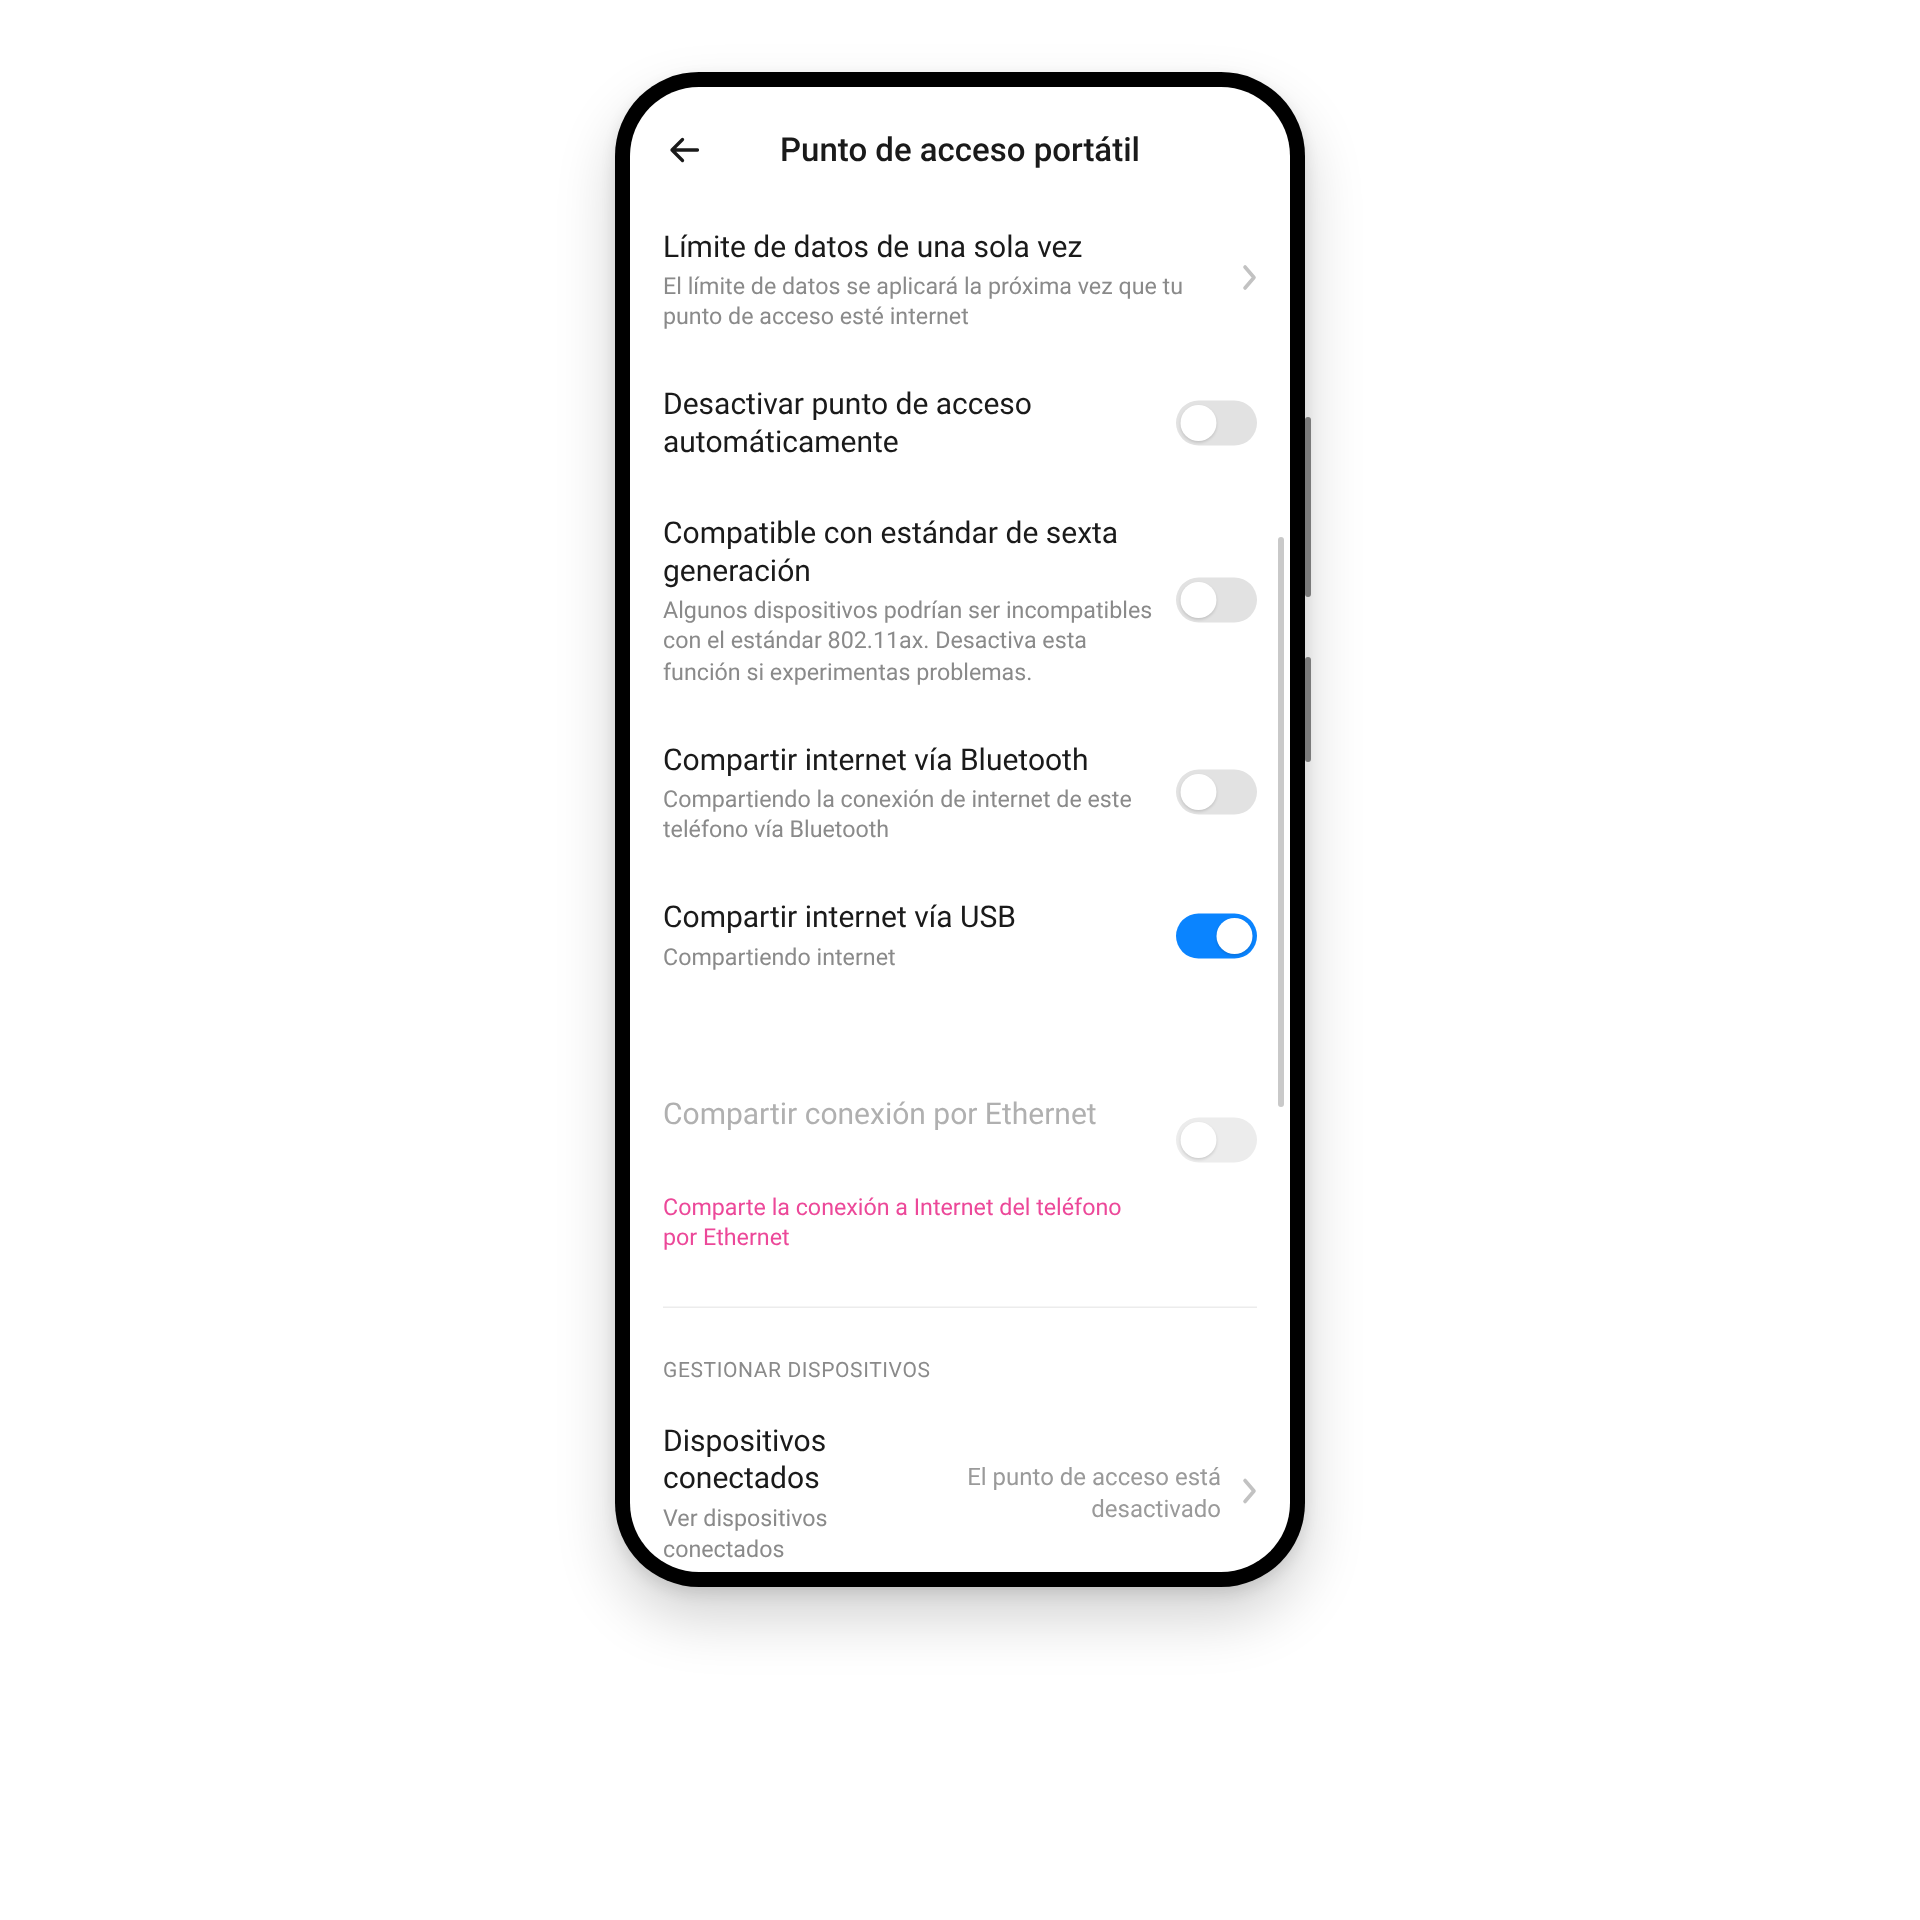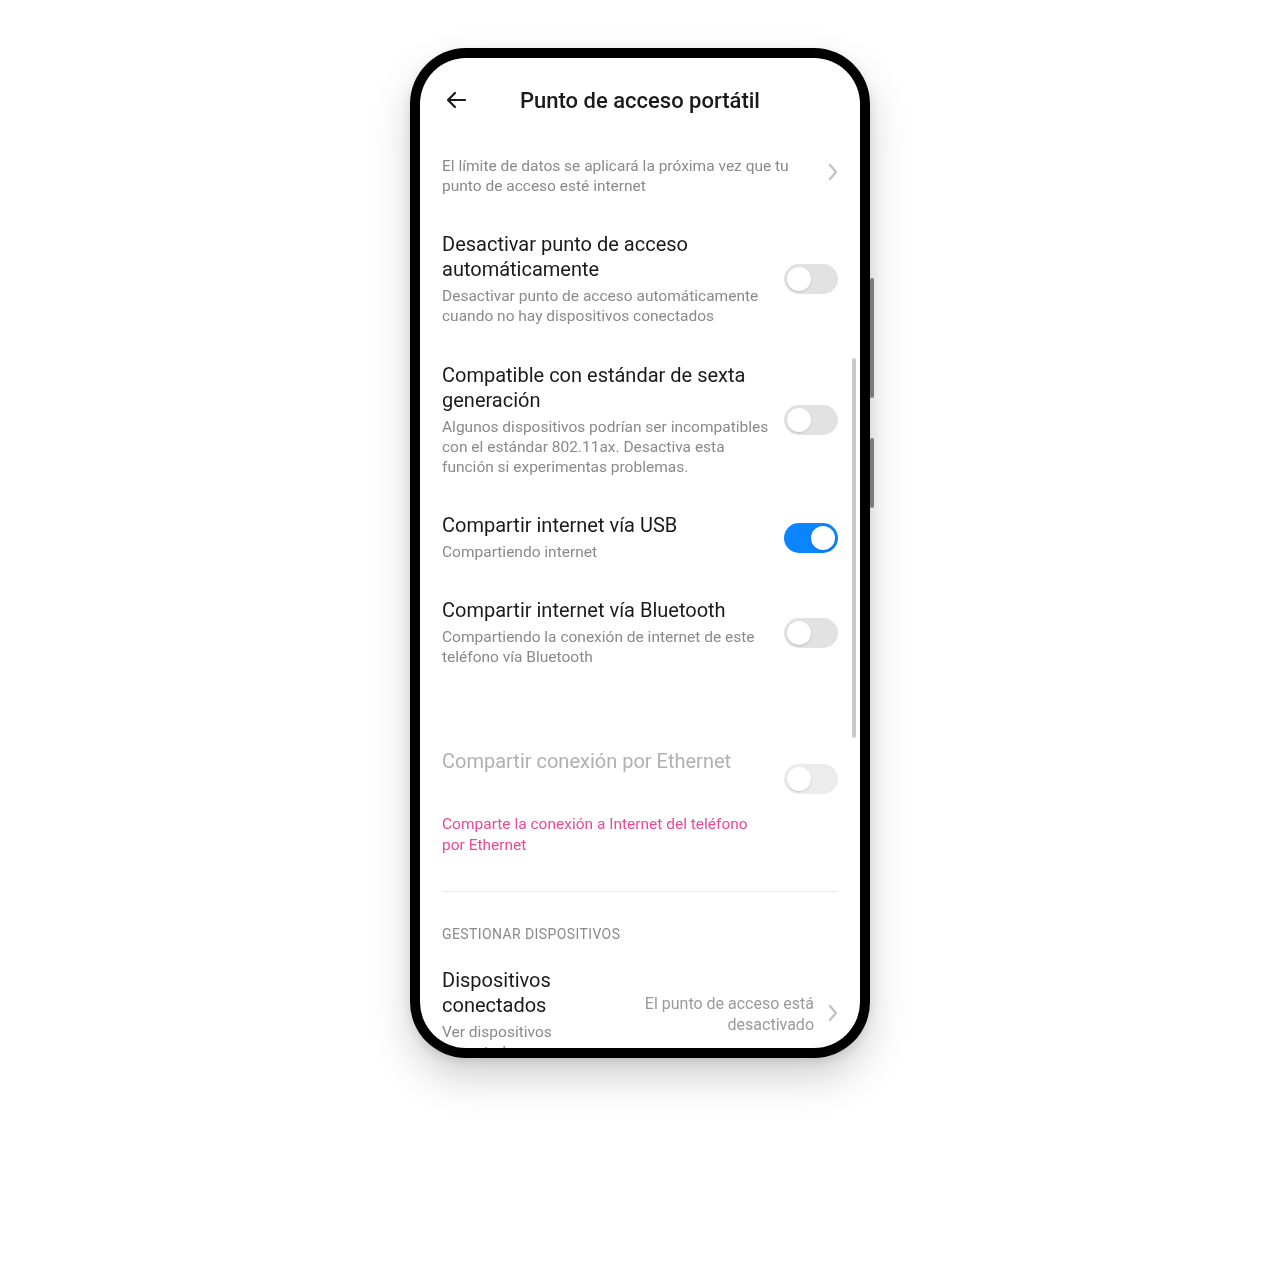--- a/index.html
+++ b/index.html
@@ -150,65 +150,65 @@
             <path d="M11 5l-7 7 7 7M4 12h17"></path>
           </svg>
       </div>
       <div class="title">Punto de acceso portátil</div>
     </div>
 
     <div class="content">
 
       <div class="row">
         <div class="txt">
+          <div class="label">Límite de datos de una sola vez</div>
           <div class="sub">El límite de datos se aplicará la próxima vez que tu punto de acceso esté internet</div>
         </div>
         <div class="chevron">
           <svg viewBox="0 0 10 18">
               <path d="M2 2l6 7-6 7"></path>
             </svg>
         </div>
       </div>
 
       <div class="row">
         <div class="txt">
           <div class="label">Desactivar punto de acceso automáticamente</div>
-          <div class="sub">Desactivar punto de acceso automáticamente cuando no hay dispositivos conectados</div>
         </div>
         <div class="toggle off">
             <div class="knob"></div>
           </div>
       </div>
 
       <div class="row">
         <div class="txt">
           <div class="label">Compatible con estándar de sexta generación</div>
           <div class="sub">Algunos dispositivos podrían ser incompatibles con el estándar 802.11ax. Desactiva esta función si experimentas problemas.</div>
         </div>
         <div class="toggle off">
             <div class="knob"></div>
           </div>
       </div>
 
       <div class="row">
         <div class="txt">
+          <div class="label">Compartir internet vía Bluetooth</div>
+          <div class="sub">Compartiendo la conexión de internet de este teléfono vía Bluetooth</div>
+        </div>
+        <div class="toggle off">
+            <div class="knob"></div>
+          </div>
+      </div>
+
+      <div class="row">
+        <div class="txt">
           <div class="label">Compartir internet vía USB</div>
           <div class="sub">Compartiendo internet</div>
         </div>
         <div class="toggle on">
-            <div class="knob"></div>
-          </div>
-      </div>
-
-      <div class="row">
-        <div class="txt">
-          <div class="label">Compartir internet vía Bluetooth</div>
-          <div class="sub">Compartiendo la conexión de internet de este teléfono vía Bluetooth</div>
-        </div>
-        <div class="toggle off">
             <div class="knob"></div>
           </div>
       </div>
 
       <div class="row disabled">
         <div class="txt">
           <div class="label">Compartir conexión por Ethernet</div>
           <div class="sub">Comparte la conexión a Internet del teléfono por Ethernet</div>
         </div>
         <div class="toggle disabled">

